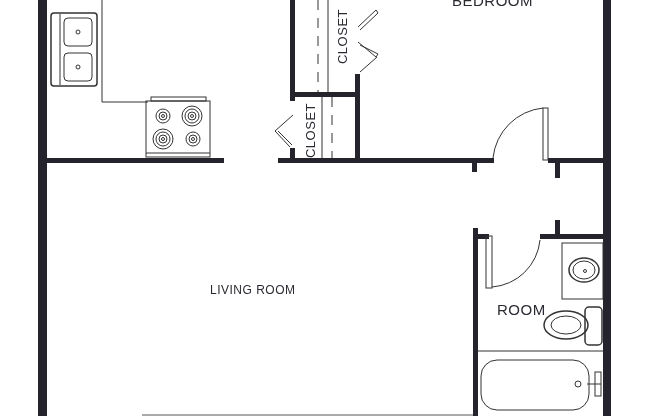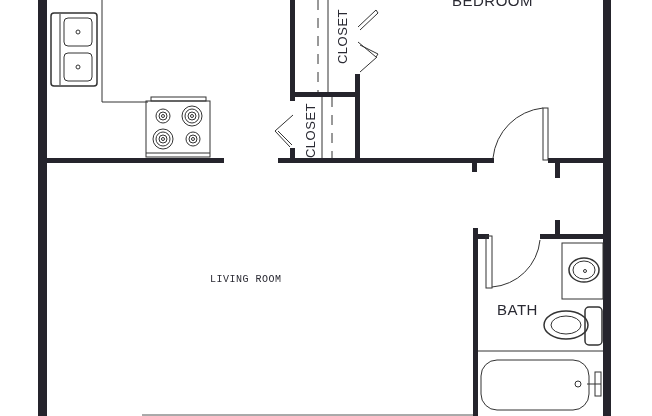--- a/index.html
+++ b/index.html
@@ -97,16 +97,16 @@
     <rect x="481" y="360" width="108" height="50" rx="16"></rect>
     <circle cx="578" cy="384" r="3"></circle>
     <rect x="595" y="372" width="6" height="24"></rect>
     <line x1="587" y1="384" x2="601" y2="384"></line>
 
     <line x1="142" y1="415" x2="473" y2="415" stroke="#555555"></line>
   </g>
 </svg>
 
 <div class="lbl" style="left:452px; top:-8px; font-size:15px;">BEDROOM</div>
-<div class="lbl" style="left:210px; top:274px; font-size:10px;font-family:Liberation Mono, monospace;">LIVING ROOM</div>
-<div class="lbl" style="left:497px; top:301px; font-size:15px;">BATH</div>
+<div class="lbl" style="left:210px; top:283px; font-size:12px;">LIVING ROOM</div>
+<div class="lbl" style="left:497px; top:301px; font-size:15px;">ROOM</div>
 <div class="vlbl" style="left:314px; top:29px; width:56px; text-align:center;">CLOSET</div>
 <div class="vlbl" style="left:282px; top:123px; width:56px; text-align:center;">CLOSET</div>
 
 </body></html>

